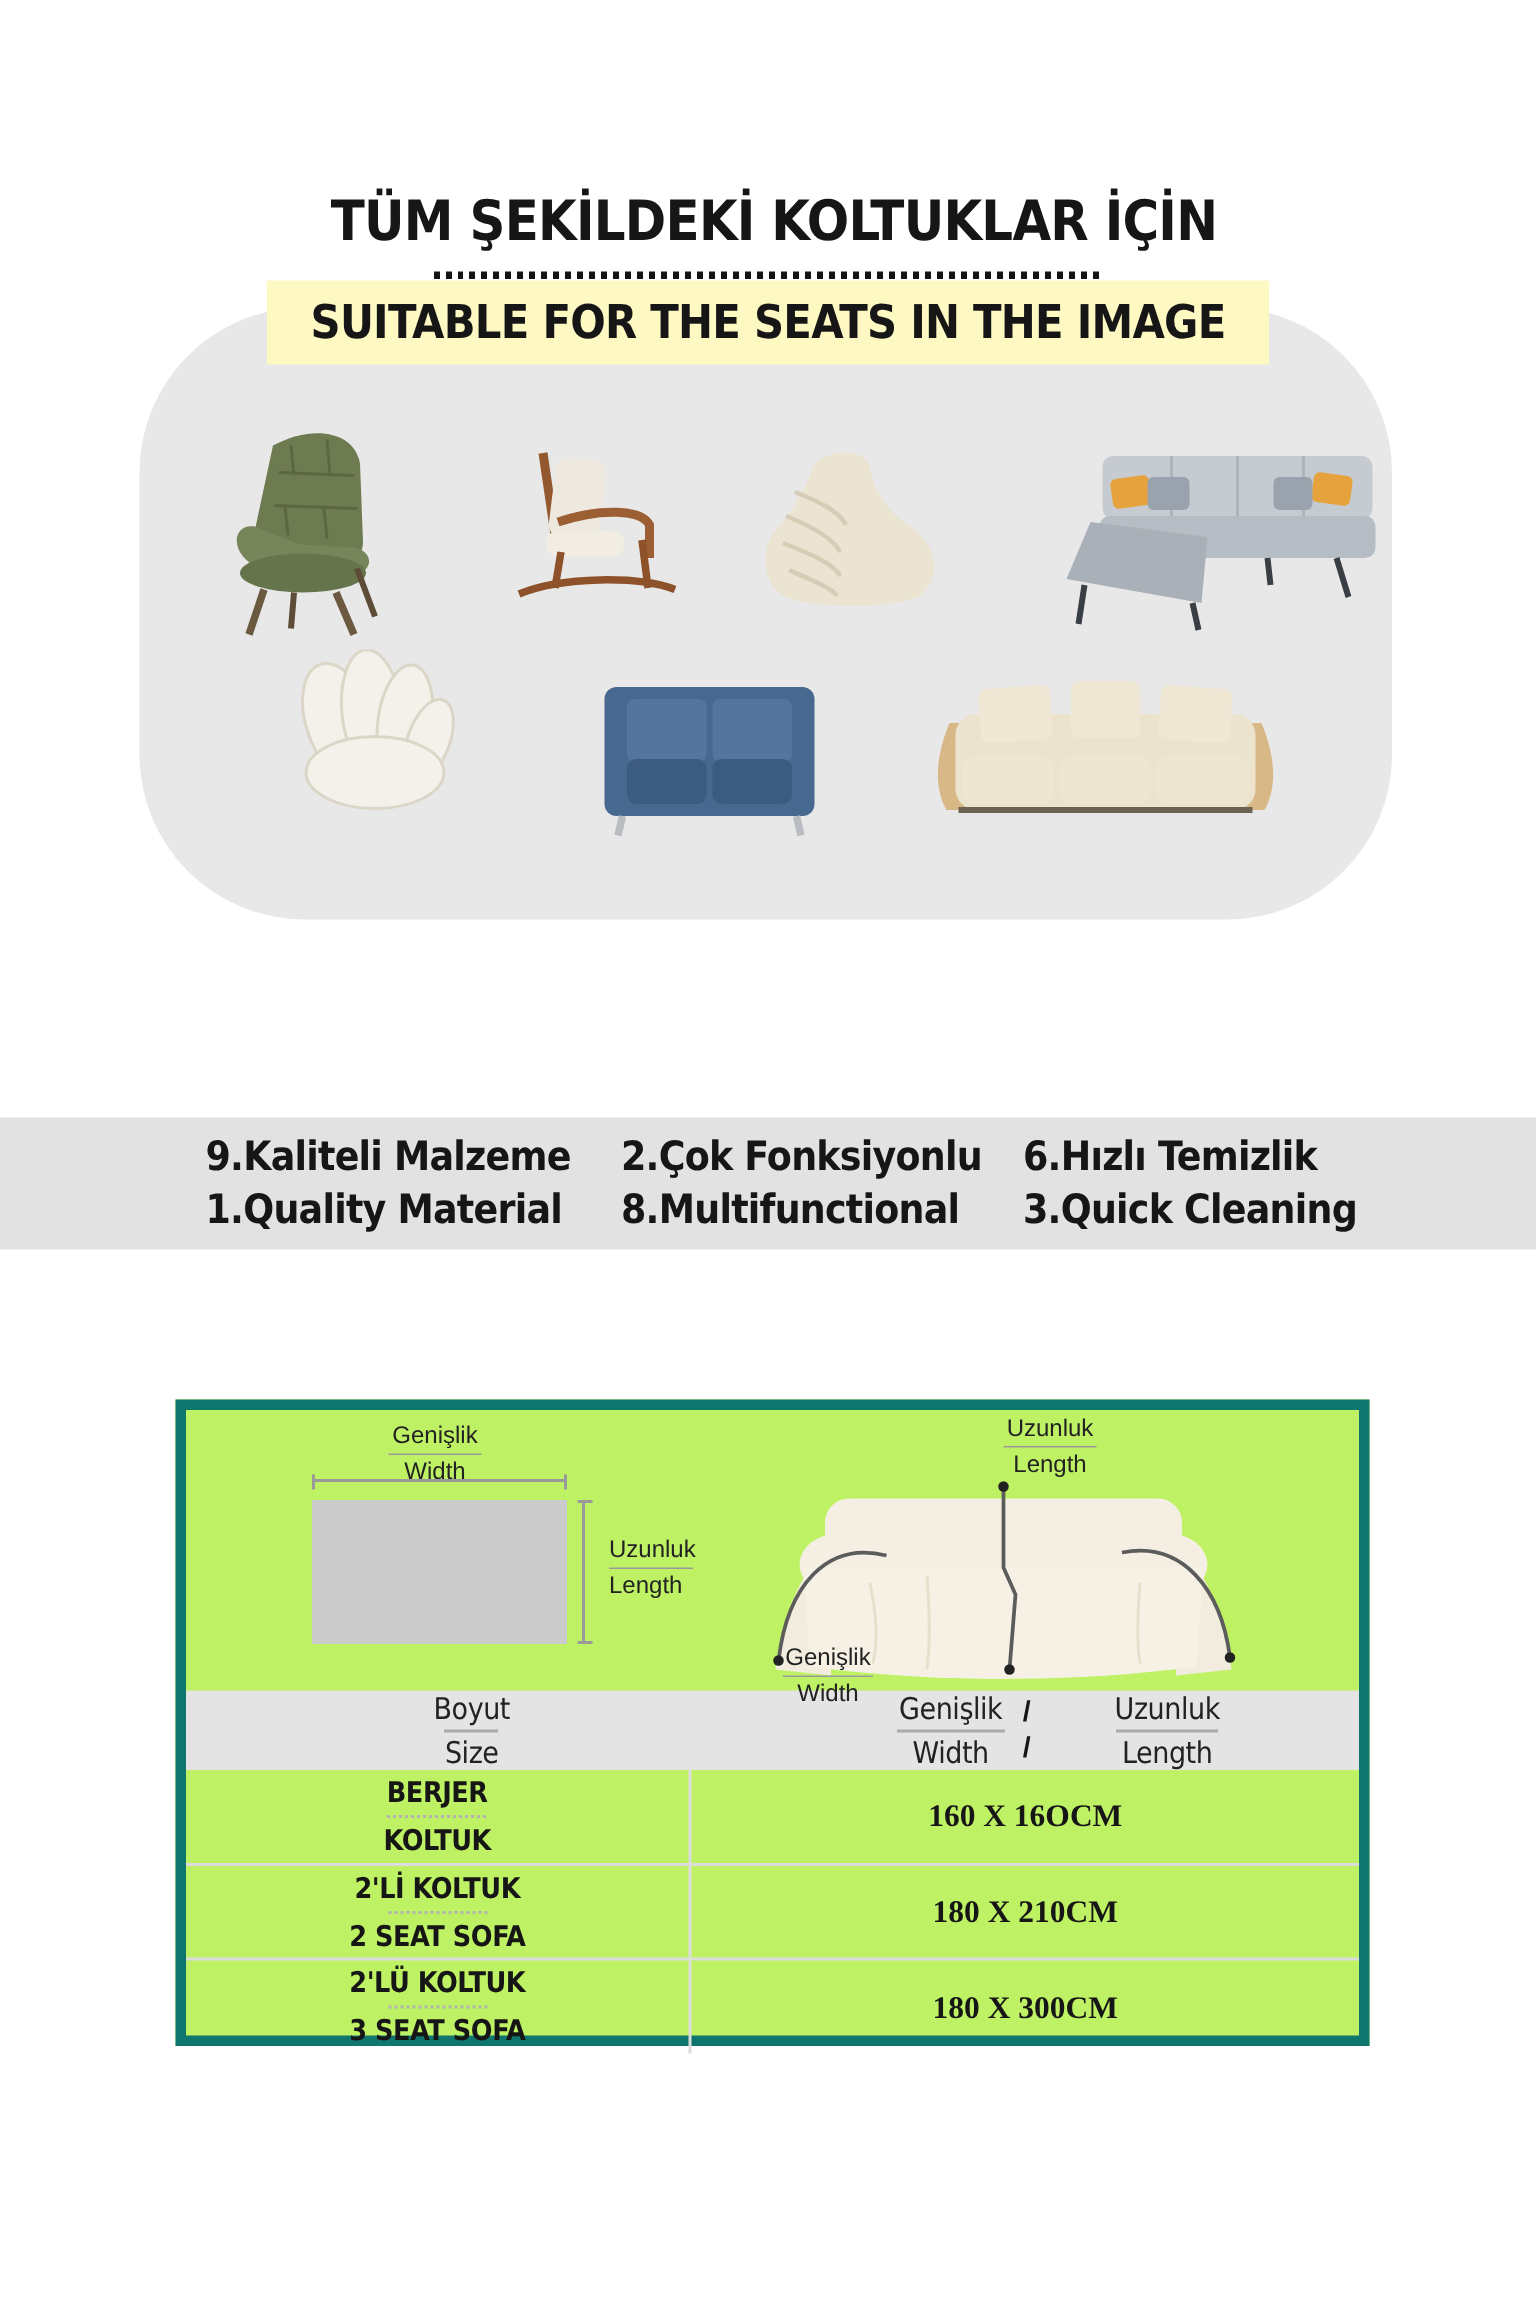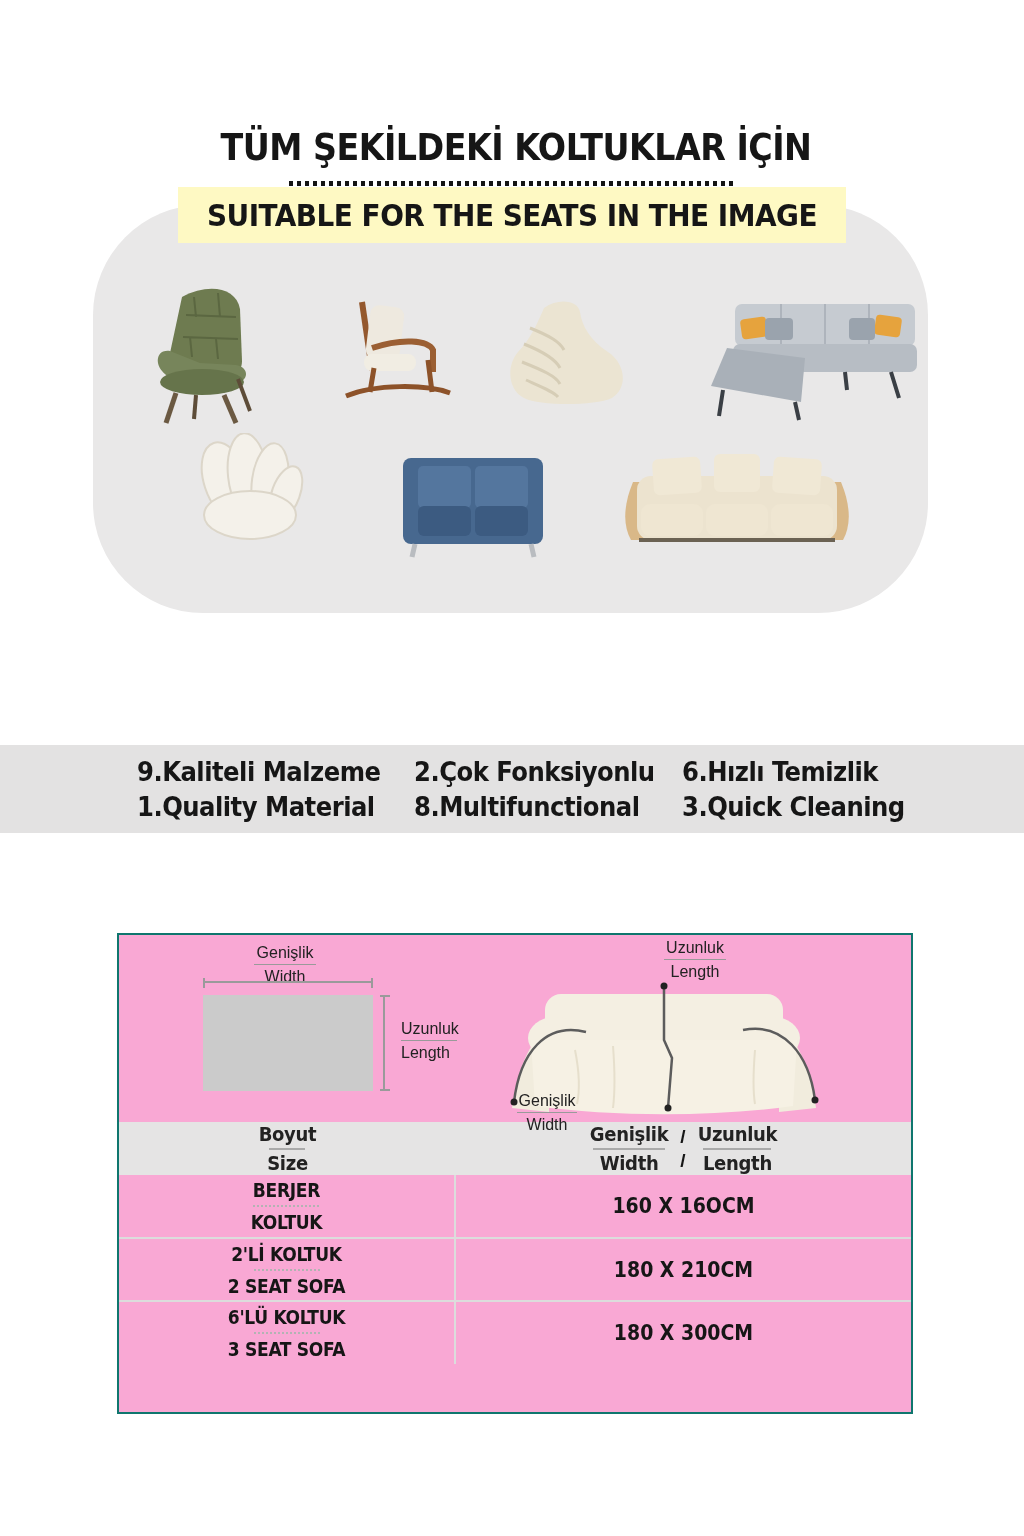--- a/index.html
+++ b/index.html
@@ -38,22 +38,22 @@
     top:745px; left:0; width:1024px; height:88px; background:#e3e2e2;
   }
   .feature { position:absolute; top:9px; display:flex; flex-direction:column; }
   .feature div { font-size:27px; font-weight:bold; line-height:35px; letter-spacing:-0.5px; }
   .feature-1 { left:137px; }
   .feature-2 { left:414px; }
   .feature-3 { left:682px; }
 
   
   .size-guide {
-    top:933px; left:117px; width:796px; height:481px;
-    border:2px solid #0f766e; box-sizing:border-box; background:#f9a8d4;
+    top:933px; left:117px; width:796px; height:431px;
+    border:7px solid #0f766e; box-sizing:border-box; background:#bef264;
   }
   .frac { display:flex; flex-direction:column; align-items:center;
           font-size:16px; line-height:19px; color:#222; }
   .frac .bar { height:1px; background:#9a9a9a; margin:2px 0; }
 
   .flat-width-label  { top:8px;  left:104px; width:124px; }
   .flat-width-label .bar { width:62px; }
   .measure-h { top:46px; left:84px; width:170px; border-top:2px solid #9a9a9a; }
   .measure-h::before, .measure-h::after {
     content:""; position:absolute; top:-5px; width:2px; height:10px; background:#9a9a9a; }
@@ -72,33 +72,33 @@
   .sofa-width-label { top:156px; left:372px; width:112px; z-index:3; }
   .sofa-width-label .bar { width:60px; }
 
   
   .tbl-header {
     left:0; top:187px; width:100%; height:53px; background:#e5e4e4;
     display:flex; align-items:center;
   }
   .th-col1 { width:337px; display:flex; justify-content:center; }
   .th-col2 { flex:1; display:flex; justify-content:center; align-items:center; gap:12px; }
-  .th-frac { font-weight:bold; font-size:20px; line-height:23px; letter-spacing:-0.3px; }
+  .th-frac { font-weight:normal; font-size:20px; line-height:23px; letter-spacing:-0.3px;margin-left:44px; }
   .th-frac .bar { height:2px; background:#aaa; }
   .th-slash { display:flex; flex-direction:column; font-weight:bold; font-size:19px; line-height:24px; color:#161616; }
   .tbl-body { left:0; top:240px; width:100%; height:189px; display:flex; flex-direction:column; }
   .tbl-row { flex:1; display:flex; border-top:2px solid #dcdcdc;justify-content:space-between; }
   .tbl-row:first-child { border-top:none; }
   .td-col1 { width:337px; border-right:2px solid #dcdcdc; box-sizing:border-box;
              display:flex; align-items:center; justify-content:center; }
   .td-col2 { flex:1; display:flex; align-items:center; justify-content:center; }
   .row-label { display:flex; flex-direction:column; align-items:center;
                font-size:19px; font-weight:bold; line-height:24px; letter-spacing:-0.3px; }
   .row-label .dot-bar { width:66px; border-top:2px dotted #b3b3b3; margin:3px 0; }
-  .size-value { font-size:21px; font-weight:bold; letter-spacing:0px; }
+  .size-value { font-size:21px; font-weight:bold; letter-spacing:0px;font-family:Liberation Serif, serif; }
 </style>
 </head>
 <body>
 
 <div class="abs" style="inset:0;">
 
   <div class="abs title-tr cond">TÜM ŞEKİLDEKİ KOLTUKLAR İÇİN</div>
   <div class="abs dotted-divider"></div>
   <div class="abs title-en-band">
     <span class="cond">SUITABLE FOR THE SEATS IN THE IMAGE</span>
@@ -300,21 +300,21 @@
           </div>
         </div>
         <div class="td-col2">
           <span class="size-value cond">180 X 210CM</span>
         </div>
       </div>
 
       <div class="tbl-row">
         <div class="td-col1">
           <div class="row-label cond">
-            <span>6'LÜ KOLTUK</span>
+            <span>2'LÜ KOLTUK</span>
             <span class="dot-bar"></span>
             <span>3 SEAT SOFA</span>
           </div>
         </div>
         <div class="td-col2">
           <span class="size-value cond">180 X 300CM</span>
         </div>
       </div>
 
     </div>

